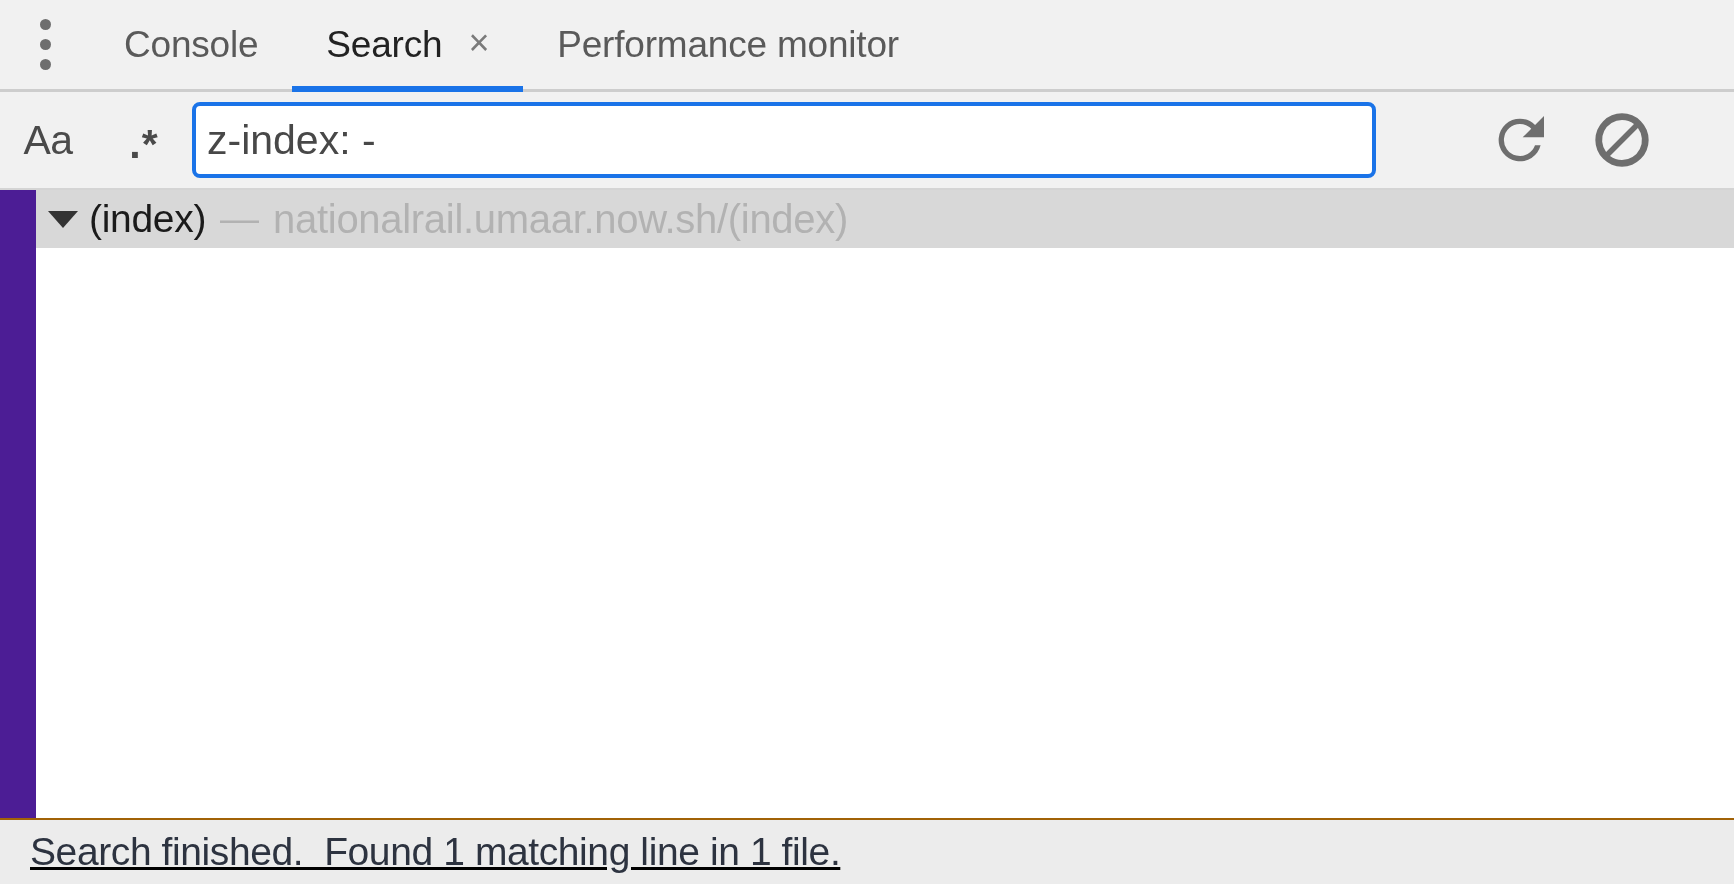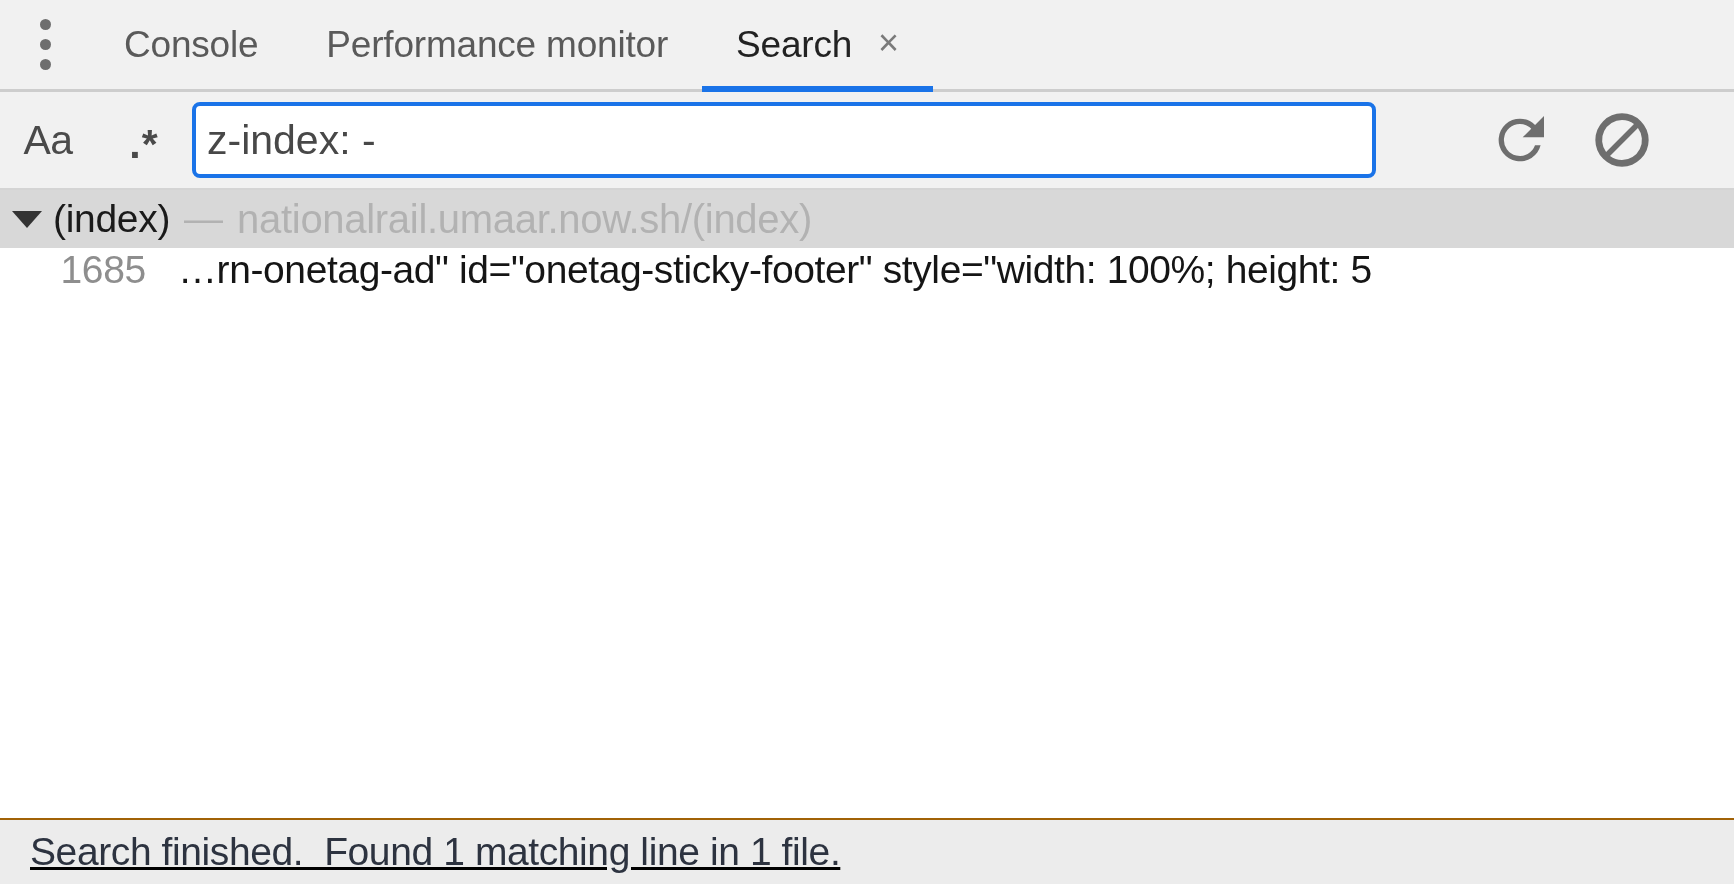--- a/index.html
+++ b/index.html
@@ -176,20 +176,21 @@
     cursor: pointer;
   }
   .icon-btn svg { display: block; }
 
   
   .results {
     flex: 1 1 auto;
     background: #ffffff;
     overflow: hidden;
     position: relative;
+    margin-left: 36px;
   }
 
   .result-group-header {
     height: 58px;
     background: #d8d8d8;
     display: flex;
     align-items: center;
     padding-left: 12px;
     box-sizing: border-box;
     cursor: pointer;
@@ -288,28 +289,28 @@
       <span class="dot"></span>
       <span class="dot"></span>
     </div>
 
     <div class="tabs">
 
       <div class="tab">
         <span>Console</span>
       </div>
 
-      <div class="tab">
-        <span>Performance monitor</span>
-      </div>
-
       <div class="tab active">
         <span>Search</span>
         <span class="tab-close">×</span>
         <span class="tab-underline"></span>
+      </div>
+
+      <div class="tab">
+        <span>Performance monitor</span>
       </div>
 
     </div>
   </div>
 
   <div class="toolbar">
 
     <div class="tb-btn btn-match-case">
       <span>Aa</span>
     </div>
@@ -341,24 +342,20 @@
 
   <div class="results">
 
     <div class="result-group-header">
       <span class="disclosure"></span>
       <span class="group-name">(index)</span>
       <span class="group-dash">—</span>
       <span class="group-url">nationalrail.umaar.now.sh/(index)</span>
     </div>
 
-    <div class="result-row">
-      <span class="result-lineno">1685</span>
-      <span class="result-text">…rn-onetag-ad" id="onetag-sticky-footer" style="width: 100%; height: 5</span>
-    </div>
 
   </div>
 
   <div class="statusbar">
     <span class="status-text">Search finished.  Found 1 matching line in 1 file.</span>
   </div>
 
 </div>
 
 </body></html>

